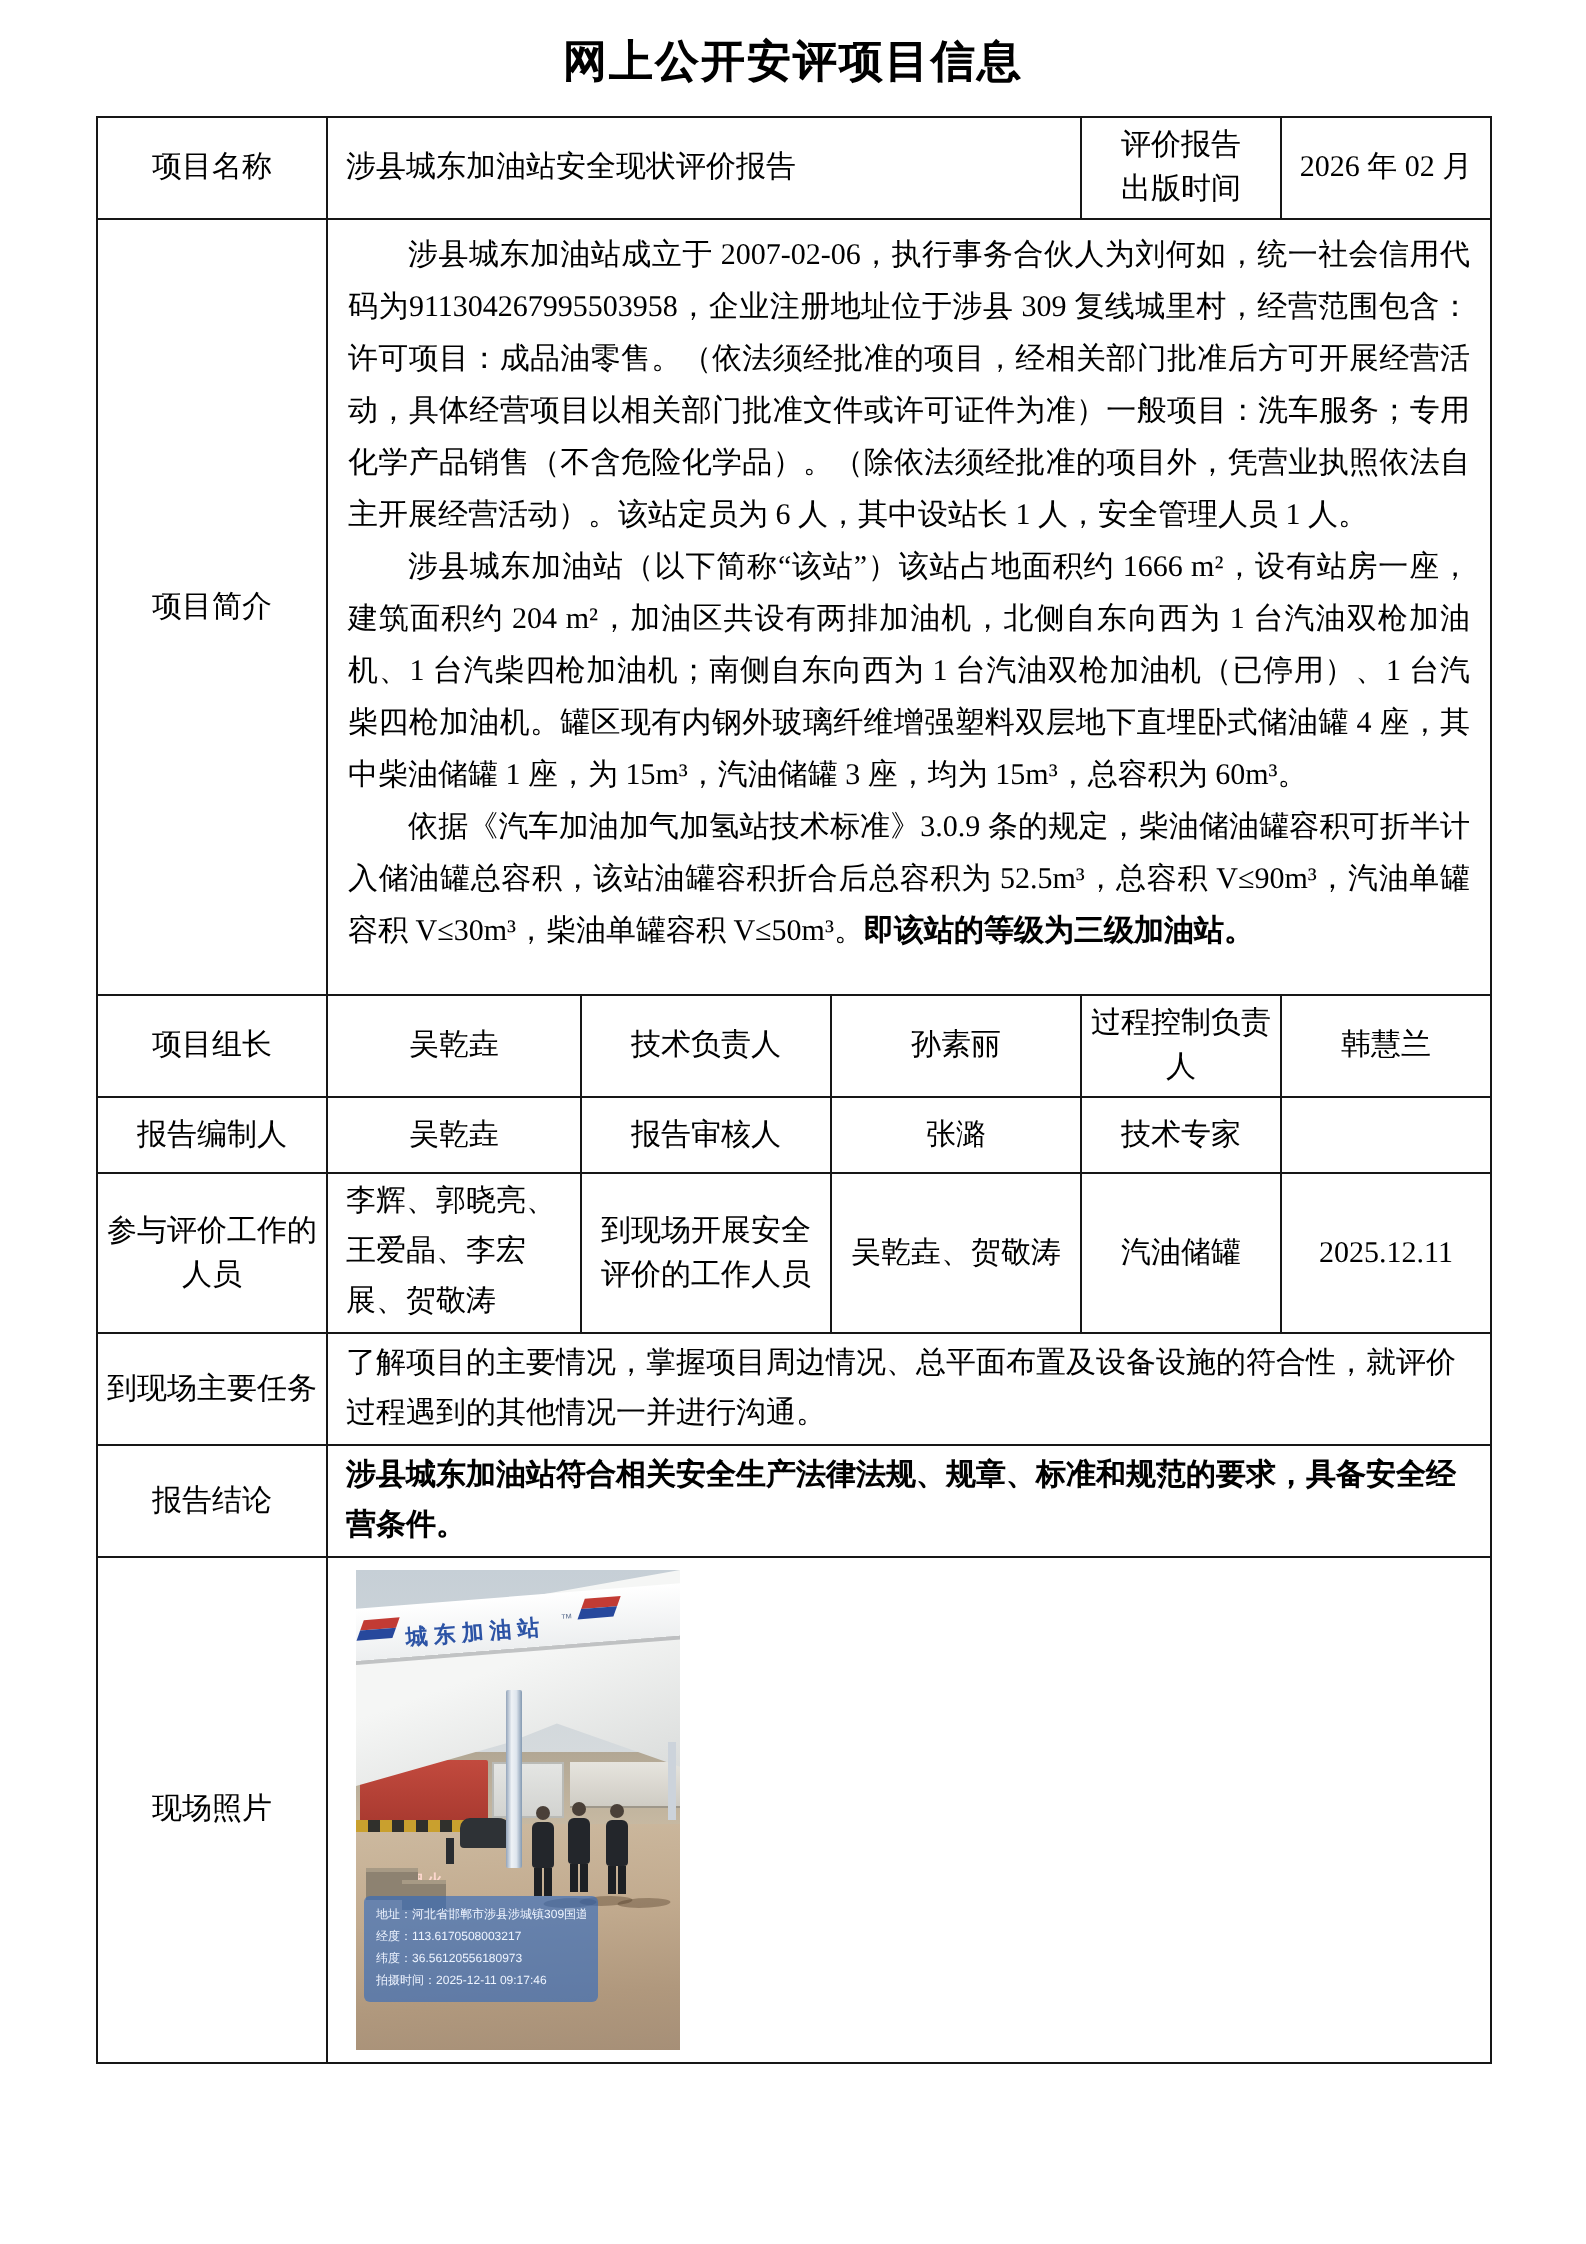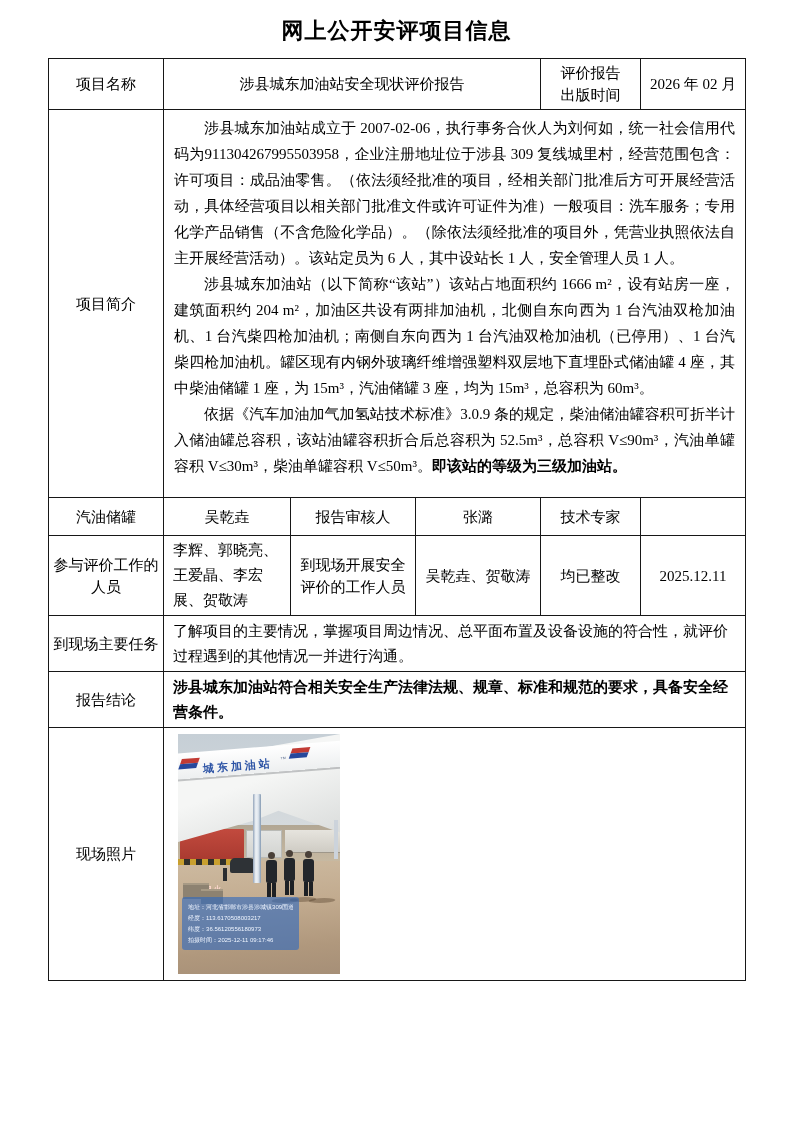--- a/index.html
+++ b/index.html
@@ -3,21 +3,21 @@
 <meta charset="utf-8">
 <style>
   html,body{margin:0;padding:0;background:#ffffff;}
   .page{position:relative;width:793px;height:1122px;background:#fff;overflow:hidden;
         font-family:"Liberation Serif","DejaVu Serif",serif;color:#000;}
   .doc-title{margin:0;padding-top:16px;text-align:center;font-size:22px;font-weight:bold;letter-spacing:1px;}
   table.doc{border-collapse:collapse;table-layout:fixed;width:697px;margin:12px 0 0 48px;}
   td{border:1.5px solid #171717;overflow:hidden;}
   .lbl{text-align:center;vertical-align:middle;font-size:15px;padding:2px 3px;line-height:22px;}
   .val{font-size:15px;padding:2px 9px;vertical-align:middle;line-height:25px;}
-  .center{text-align:center;}
+  .center{text-align:left;}
   .pre{white-space:pre-line;}
   .bold{font-weight:bold;}
   .summary{vertical-align:top;padding:5px 10px 4px 10px;}
   .summary p{margin:0;text-indent:2em;line-height:26px;text-align:justify;}
   .r-project td{height:46px;}
   .r-summary td{height:378px;}
   .r-team td{height:46px;}
   .r-editors td{height:33px;}
   .r-part td{height:64px;}
   .r-tasks td{height:51px;}
@@ -109,36 +109,44 @@
 
       <tr class="r-summary">
         <td class="lbl">项目简介</td>
         <td class="val summary" colspan="5">
           <p>涉县城东加油站成立于 2007-02-06，执行事务合伙人为刘何如，统一社会信用代码为911304267995503958，企业注册地址位于涉县 309 复线城里村，经营范围包含：许可项目：成品油零售。（依法须经批准的项目，经相关部门批准后方可开展经营活动，具体经营项目以相关部门批准文件或许可证件为准）一般项目：洗车服务；专用化学产品销售（不含危险化学品）。（除依法须经批准的项目外，凭营业执照依法自主开展经营活动）。该站定员为 6 人，其中设站长 1 人，安全管理人员 1 人。</p>
           <p>涉县城东加油站（以下简称“该站”）该站占地面积约 1666 m²，设有站房一座，建筑面积约 204 m²，加油区共设有两排加油机，北侧自东向西为 1 台汽油双枪加油机、1 台汽柴四枪加油机；南侧自东向西为 1 台汽油双枪加油机（已停用）、1 台汽柴四枪加油机。罐区现有内钢外玻璃纤维增强塑料双层地下直埋卧式储油罐 4 座，其中柴油储罐 1 座，为 15m³，汽油储罐 3 座，均为 15m³，总容积为 60m³。</p>
           <p><span>依据《汽车加油加气加氢站技术标准》3.0.9 条的规定，柴油储油罐容积可折半计入储油罐总容积，该站油罐容积折合后总容积为 52.5m³，总容积 V≤90m³，汽油单罐容积 V≤30m³，柴油单罐容积 V≤50m³。</span><b>即该站的等级为三级加油站。</b></p>
         </td>
       </tr>
 
+      <tr class="r-team">
+        <td class="lbl">项目组长</td>
+        <td class="lbl">吴乾垚</td>
+        <td class="lbl">技术负责人</td>
+        <td class="lbl">孙素丽</td>
+        <td class="lbl">过程控制负责人</td>
+        <td class="lbl">韩慧兰</td>
+      </tr>
 
       <tr class="r-editors">
-        <td class="lbl">汽油储罐</td>
+        <td class="lbl">报告编制人</td>
         <td class="lbl">吴乾垚</td>
         <td class="lbl">报告审核人</td>
         <td class="lbl">张潞</td>
         <td class="lbl">技术专家</td>
         <td class="lbl"></td>
       </tr>
 
       <tr class="r-part">
         <td class="lbl">参与评价工作的人员</td>
         <td class="val">李辉、郭晓亮、王爱晶、李宏展、贺敬涛</td>
         <td class="lbl">到现场开展安全评价的工作人员</td>
         <td class="lbl">吴乾垚、贺敬涛</td>
-        <td class="lbl">均已整改</td>
+        <td class="lbl">汽油储罐</td>
         <td class="lbl">2025.12.11</td>
       </tr>
 
       <tr class="r-tasks">
         <td class="lbl">到现场主要任务</td>
         <td class="val" colspan="5">了解项目的主要情况，掌握项目周边情况、总平面布置及设备设施的符合性，就评价过程遇到的其他情况一并进行沟通。</td>
       </tr>
 
 
 

